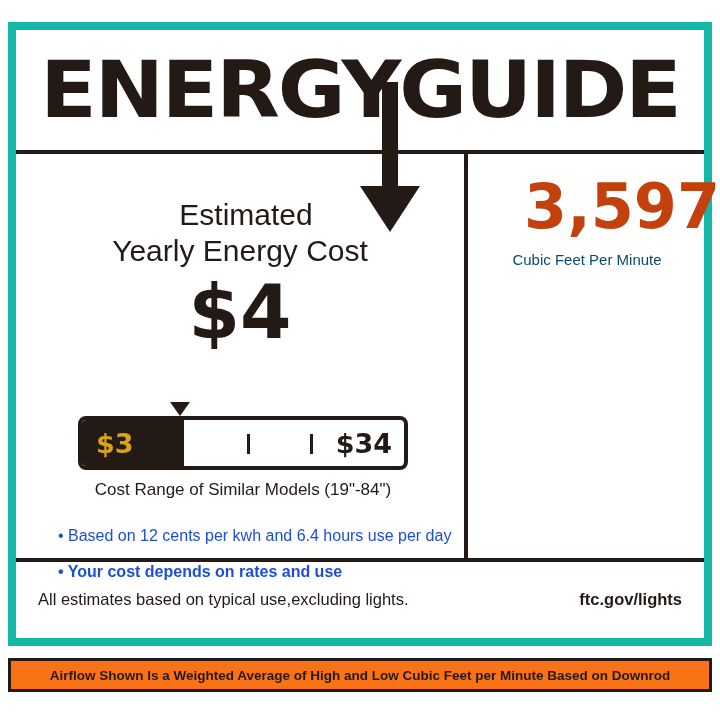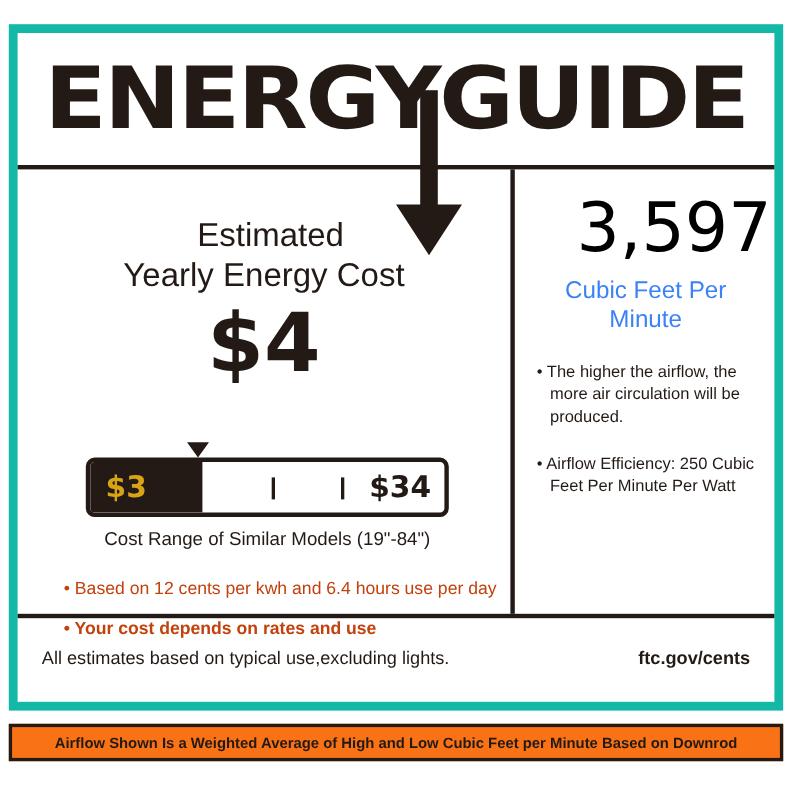--- a/index.html
+++ b/index.html
@@ -214,47 +214,47 @@
   .bullets {
     position: absolute;
     left: 42px;
     top: 372px;
     width: 400px;
   }
   .bullet {
     font-size: 16px;
     line-height: 1.25;
     margin-bottom: 16px;
-    color: #c2410c;
+    color: #1d4ed8;
   }
   .bullet.bold { font-weight: bold; }
 
   
   .airflow-title {
     text-align: center;
     font-size: 31px;
     line-height: 1.1;
     color: #231a15;
     margin-top: 44px;
   }
   .airflow-value {
     text-align: center;
     font-family: "DejaVu Sans", sans-serif;
-    font-weight: normal;
+    font-weight: bold;
     font-size: 62px;
     line-height: 1.05;
     margin-top: 6px;
-    color: #000000;
+    color: #c2410c;
     margin-left: 38px;
   }
   .airflow-units {
     text-align: center;
-    font-size: 22px;
+    font-size: 15px;
     margin-top: 12px;
-    color: #3b82f6;
+    color: #0c4a6e;
   }
   .right-bullets {
     margin-top: 26px;
     padding-left: 2px;
   }
   .right-bullet {
     font-size: 15px;
     line-height: 1.35;
     margin-bottom: 22px;
     padding-left: 12px;
@@ -342,30 +342,26 @@
 
         <div class="bullets">
           <div class="bullet">• Based on 12 cents per kwh and 6.4 hours use per day</div>
           <div class="bullet bold">• Your cost depends on rates and use</div>
         </div>
       </div>
 
       <div class="col-right">
         <div class="airflow-value">3,597</div>
         <div class="airflow-units">Cubic Feet Per Minute</div>
-        <div class="right-bullets">
-          <div class="right-bullet">• The higher the airflow, the more air circulation will be produced.</div>
-          <div class="right-bullet">• Airflow Efficiency: 250 Cubic Feet Per Minute Per Watt</div>
-        </div>
       </div>
 
     </div>
 
     <div class="footer-row">
       <div class="footer-note">All estimates based on typical use,excluding lights.</div>
-      <div class="footer-url">ftc.gov/cents</div>
+      <div class="footer-url">ftc.gov/lights</div>
     </div>
 
   </div>
 
   <div class="disclaimer">Airflow Shown Is a Weighted Average of High and Low Cubic Feet per Minute Based on Downrod</div>
 
 </div>
 
 </body></html>

